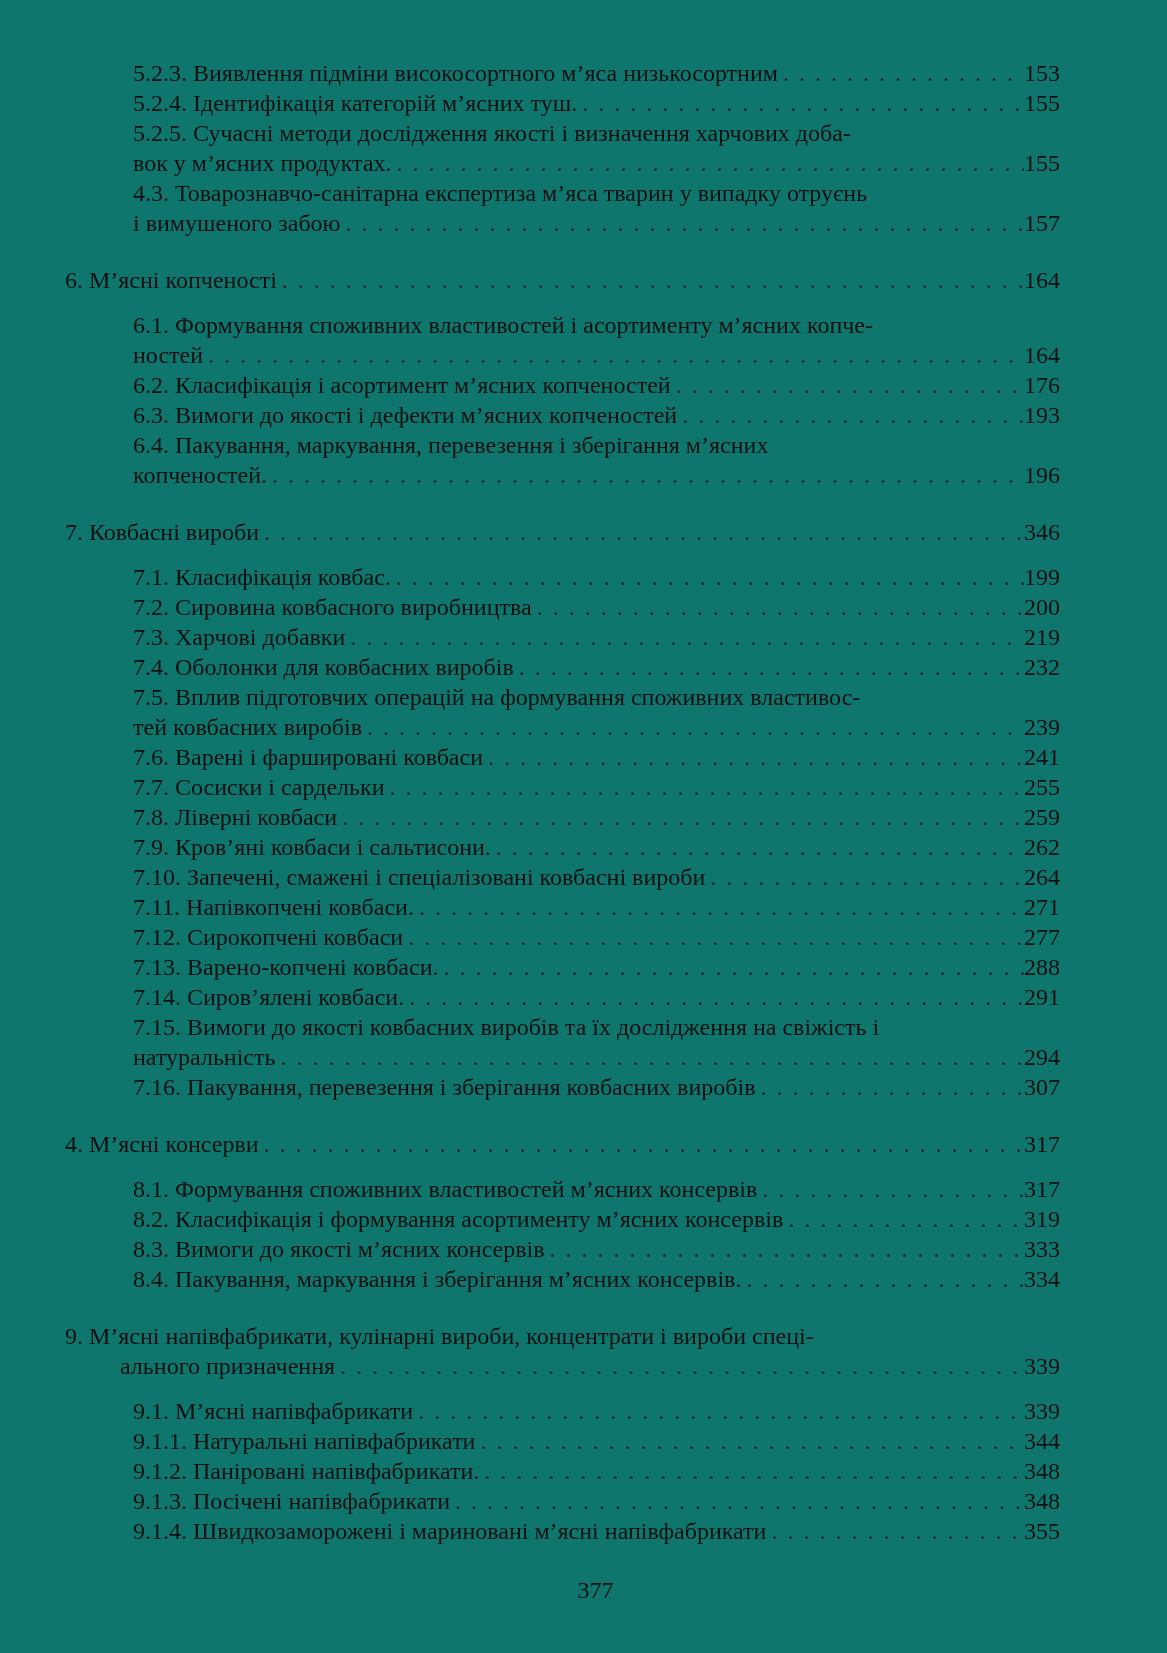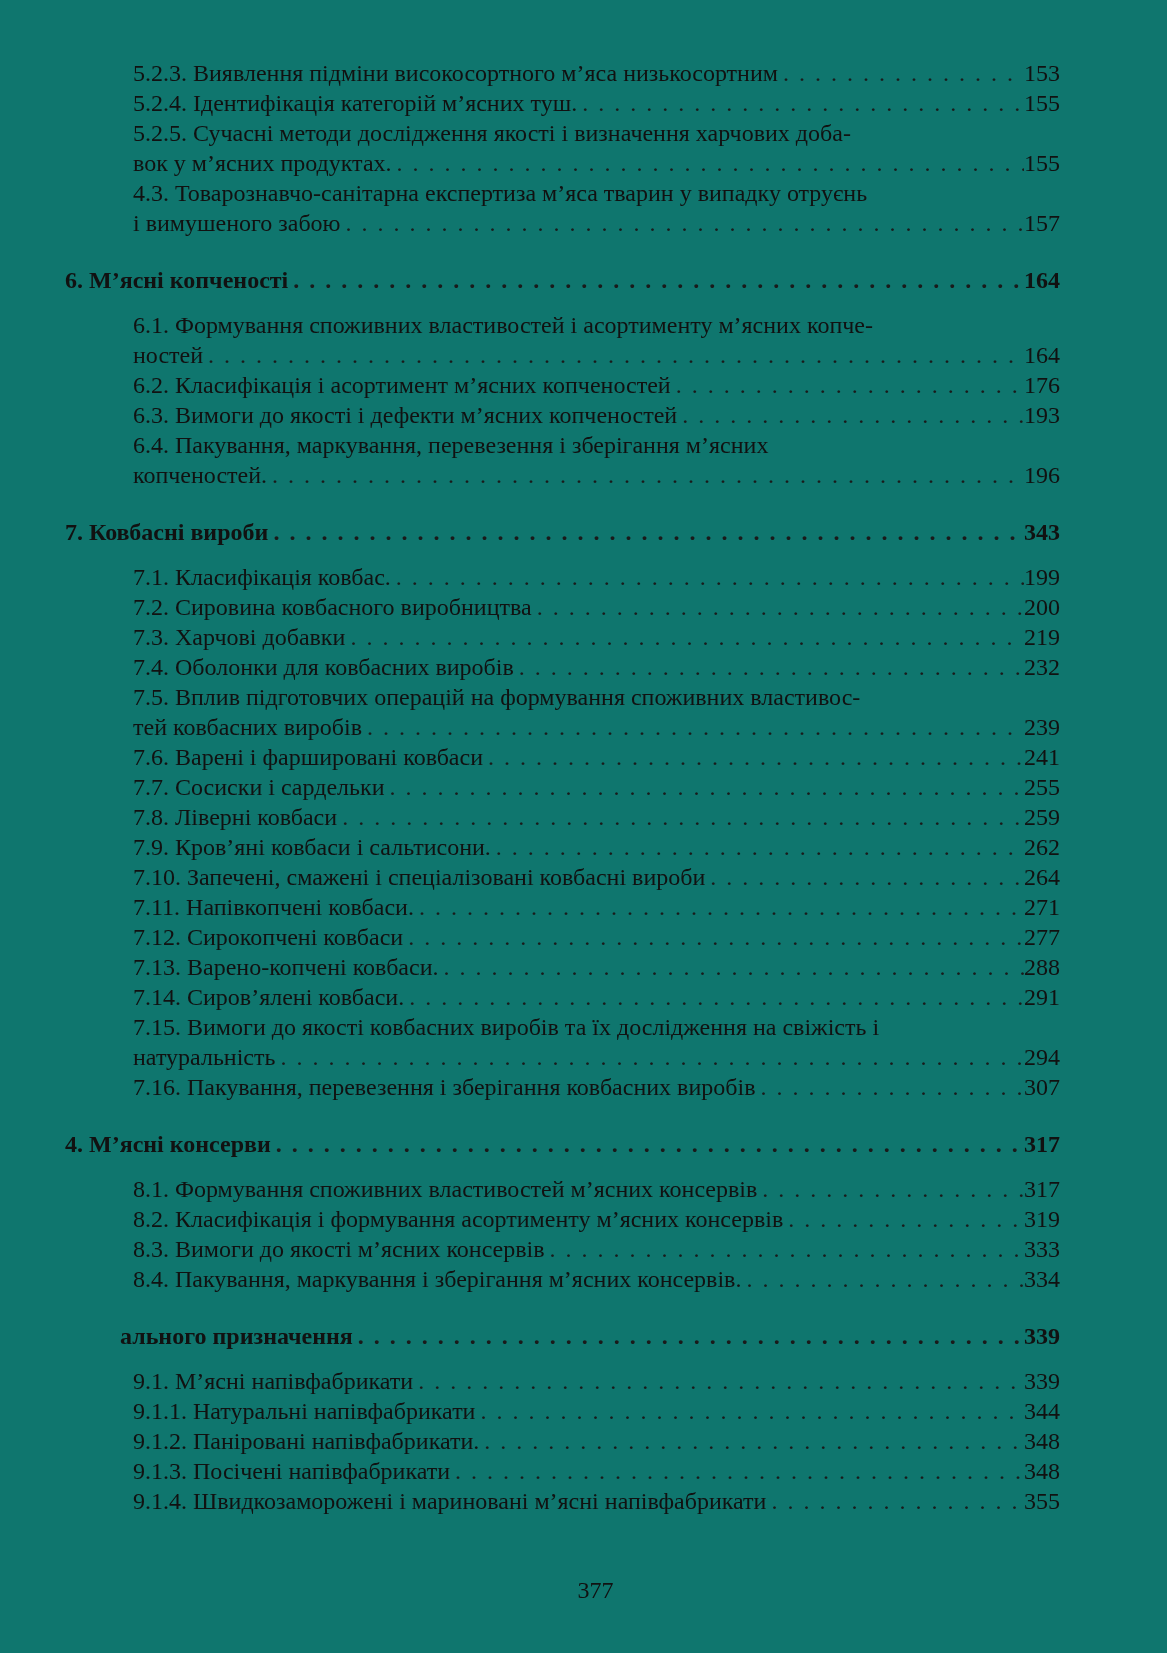--- a/index.html
+++ b/index.html
@@ -21,21 +21,21 @@
     position: absolute;
     left: 65px;
     top: 58px;
     width: 1015px;
     font-size: 24px;
     line-height: 30px;
   }
   .entry { margin: 0; }
   .entry.sub { padding-left: 68px; }
   .entry.chapter {
-    font-weight: bold;
+    font-weight: normal;
     margin-top: 27px;
     margin-bottom: 15px;
   }
   .entry.chapter .line.cont { padding-left: 55px; }
   .line {
     display: flex;
     align-items: baseline;
     white-space: nowrap;
   }
   .line .text { flex: 0 0 auto; }
@@ -140,21 +140,21 @@
         <div class="line cont">
           <span class="text">копченостей.</span>
           <span class="dots">. . . . . . . . . . . . . . . . . . . . . . . . . . . . . . . . . . . . . . . . . . . . . . . . . . . . . . . . . . . . . . . . . . . . . . . . . . . . . . . . . . . . . . . . . . . . . . . . . . . . . . . . . . . . . . . . . . . . . . . . . . . . . . . . . . . . . . . . . . . . . . . . . . . . . . </span>
           <span class="page-num">196</span>
         </div>
       </div>
       <div class="entry chapter">
         <div class="line">
           <span class="text">7. Ковбасні вироби</span>
           <span class="dots">. . . . . . . . . . . . . . . . . . . . . . . . . . . . . . . . . . . . . . . . . . . . . . . . . . . . . . . . . . . . . . . . . . . . . . . . . . . . . . . . . . . . . . . . . . . . . . . . . . . . . . . . . . . . . . . . . . . . . . . . . . . . . . . . . . . . . . . . . . . . . . . . . . . . . . </span>
-          <span class="page-num">343</span>
+          <span class="page-num">346</span>
         </div>
       </div>
       <div class="entry sub">
         <div class="line">
           <span class="text">7.1. Класифікація ковбас.</span>
           <span class="dots">. . . . . . . . . . . . . . . . . . . . . . . . . . . . . . . . . . . . . . . . . . . . . . . . . . . . . . . . . . . . . . . . . . . . . . . . . . . . . . . . . . . . . . . . . . . . . . . . . . . . . . . . . . . . . . . . . . . . . . . . . . . . . . . . . . . . . . . . . . . . . . . . . . . . . . </span>
           <span class="page-num">199</span>
         </div>
       </div>
       <div class="entry sub">
@@ -297,20 +297,23 @@
         </div>
       </div>
       <div class="entry sub">
         <div class="line">
           <span class="text">8.4. Пакування, маркування і зберігання м’ясних консервів.</span>
           <span class="dots">. . . . . . . . . . . . . . . . . . . . . . . . . . . . . . . . . . . . . . . . . . . . . . . . . . . . . . . . . . . . . . . . . . . . . . . . . . . . . . . . . . . . . . . . . . . . . . . . . . . . . . . . . . . . . . . . . . . . . . . . . . . . . . . . . . . . . . . . . . . . . . . . . . . . . . </span>
           <span class="page-num">334</span>
         </div>
       </div>
       <div class="entry chapter">
+        <div class="line">
+          <span class="text">9. М’ясні напівфабрикати, кулінарні вироби, концентрати і вироби спеці-</span>
+        </div>
         <div class="line cont">
           <span class="text">ального призначення</span>
           <span class="dots">. . . . . . . . . . . . . . . . . . . . . . . . . . . . . . . . . . . . . . . . . . . . . . . . . . . . . . . . . . . . . . . . . . . . . . . . . . . . . . . . . . . . . . . . . . . . . . . . . . . . . . . . . . . . . . . . . . . . . . . . . . . . . . . . . . . . . . . . . . . . . . . . . . . . . . </span>
           <span class="page-num">339</span>
         </div>
       </div>
       <div class="entry sub">
         <div class="line">
           <span class="text">9.1. М’ясні напівфабрикати</span>
           <span class="dots">. . . . . . . . . . . . . . . . . . . . . . . . . . . . . . . . . . . . . . . . . . . . . . . . . . . . . . . . . . . . . . . . . . . . . . . . . . . . . . . . . . . . . . . . . . . . . . . . . . . . . . . . . . . . . . . . . . . . . . . . . . . . . . . . . . . . . . . . . . . . . . . . . . . . . . </span>

